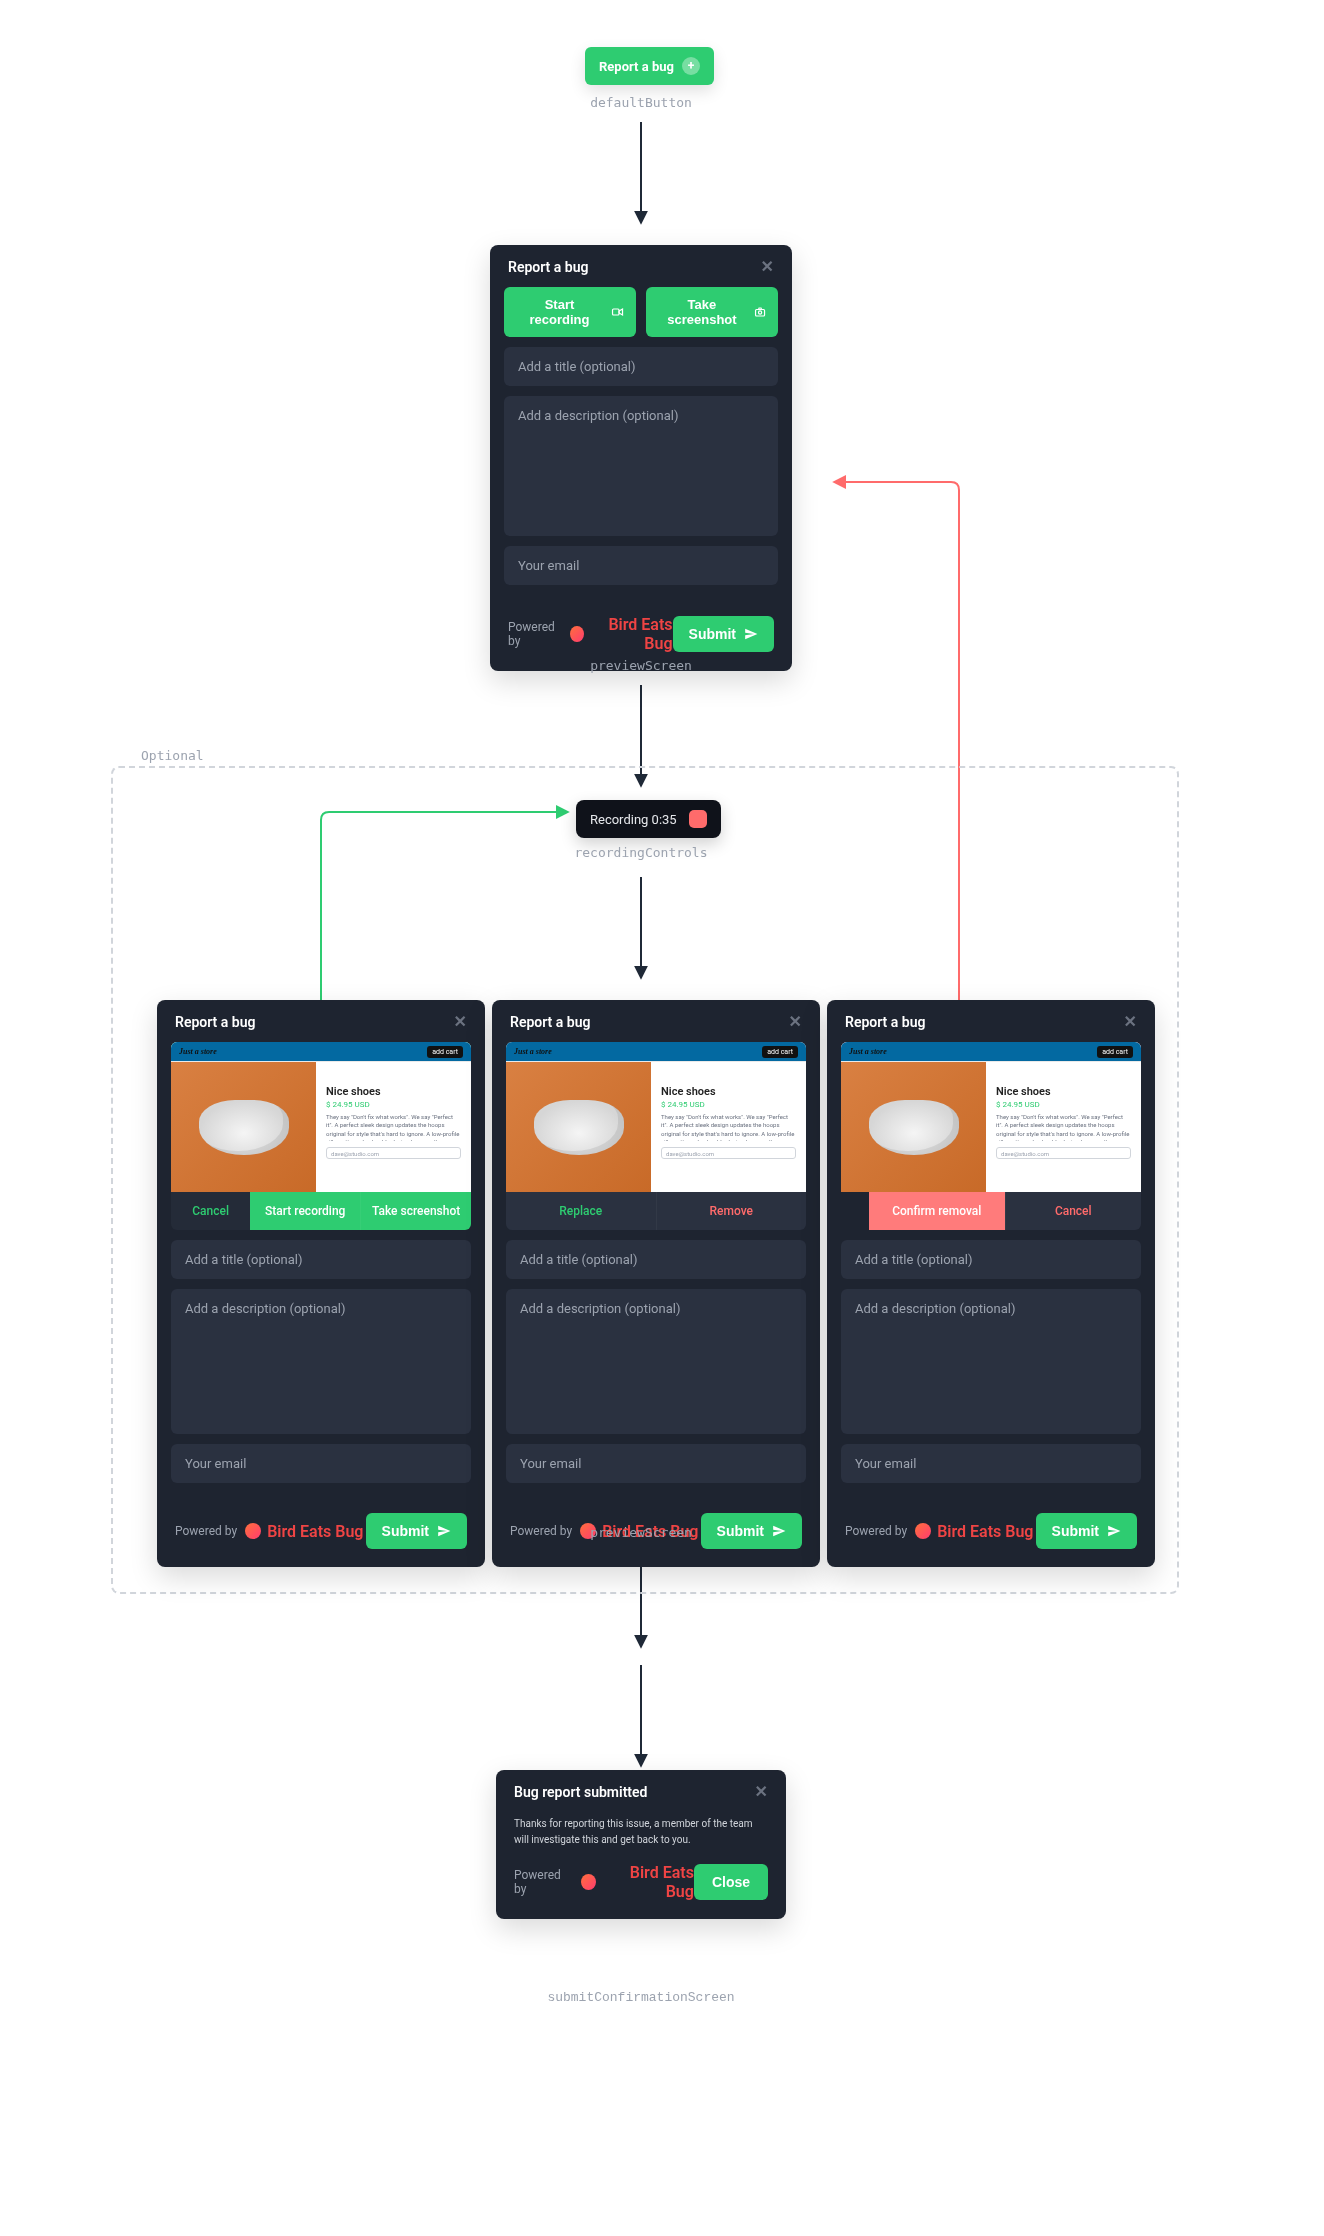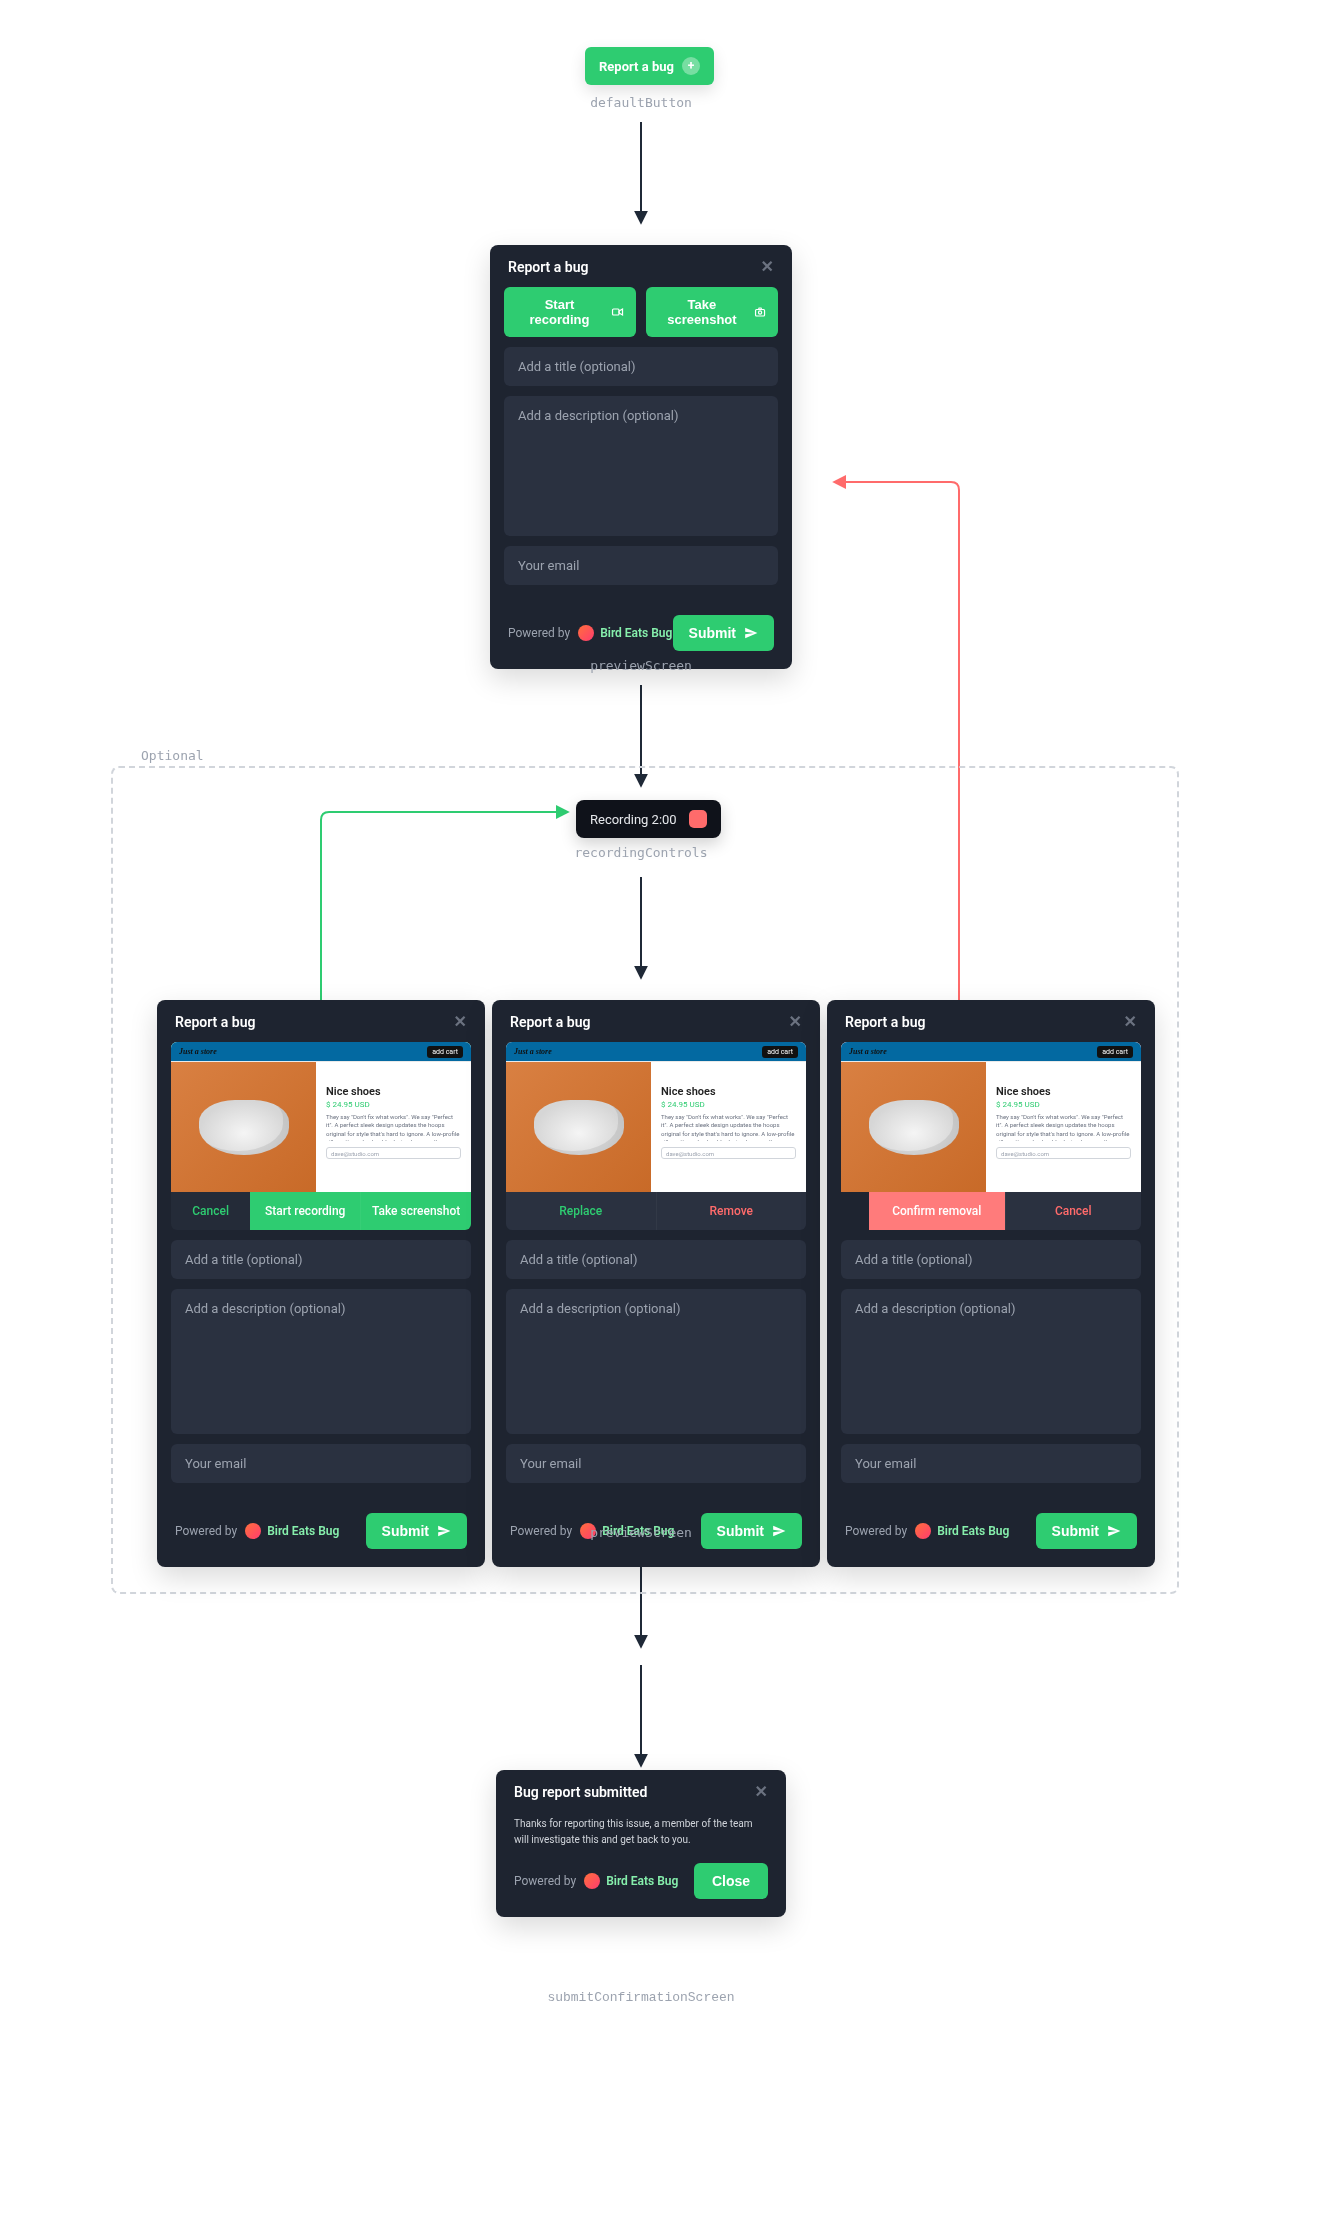--- a/index.html
+++ b/index.html
@@ -98,23 +98,24 @@
     display: inline-flex;
     align-items: center;
     gap: 8px;
     color: #9ca3af;
     font-size: 12px;
   }
   .beb {
     display: inline-flex;
     align-items: center;
     gap: 6px;
-    color: #86efac;
+    color: #ef4444;
     font-weight: 600;
-    font-size: 12px;
+    font-size: 16px;
+    text-align: right;
   }
   .beb-badge {
     width: 16px; height: 16px; border-radius: 50%;
     background: linear-gradient(135deg,#ff6f3c,#ff3c6f);
     display: inline-block;
   }
   .submit-btn {
     background: #2ecc71;
     color: #ffffff;
     border: none;
@@ -317,21 +318,21 @@
           </svg>
       </button>
     </div>
   </div>
   <div class="mono-label" style="left:412px; top:658px;">previewScreen</div>
 
   <div class="dashed-box" style="left:32px; top:766px; width:1068px; height:828px;"></div>
   <div class="dashed-label" style="left:56px; top:748px;text-align:right;">Optional</div>
 
   <div class="rec-pill" style="left:497px; top:800px;">
-    <span>Recording 2:00</span>
+    <span>Recording 0:35</span>
     <span class="rec-stop"></span>
   </div>
   <div class="mono-label" style="left:412px; top:845px;">recordingControls</div>
 
   <div class="big-card" style="left:78px; top:1000px;">
     <div class="card-header">
       <span>Report a bug</span>
       <span class="close-x">✕</span>
     </div>
     <div class="preview green-ring">

